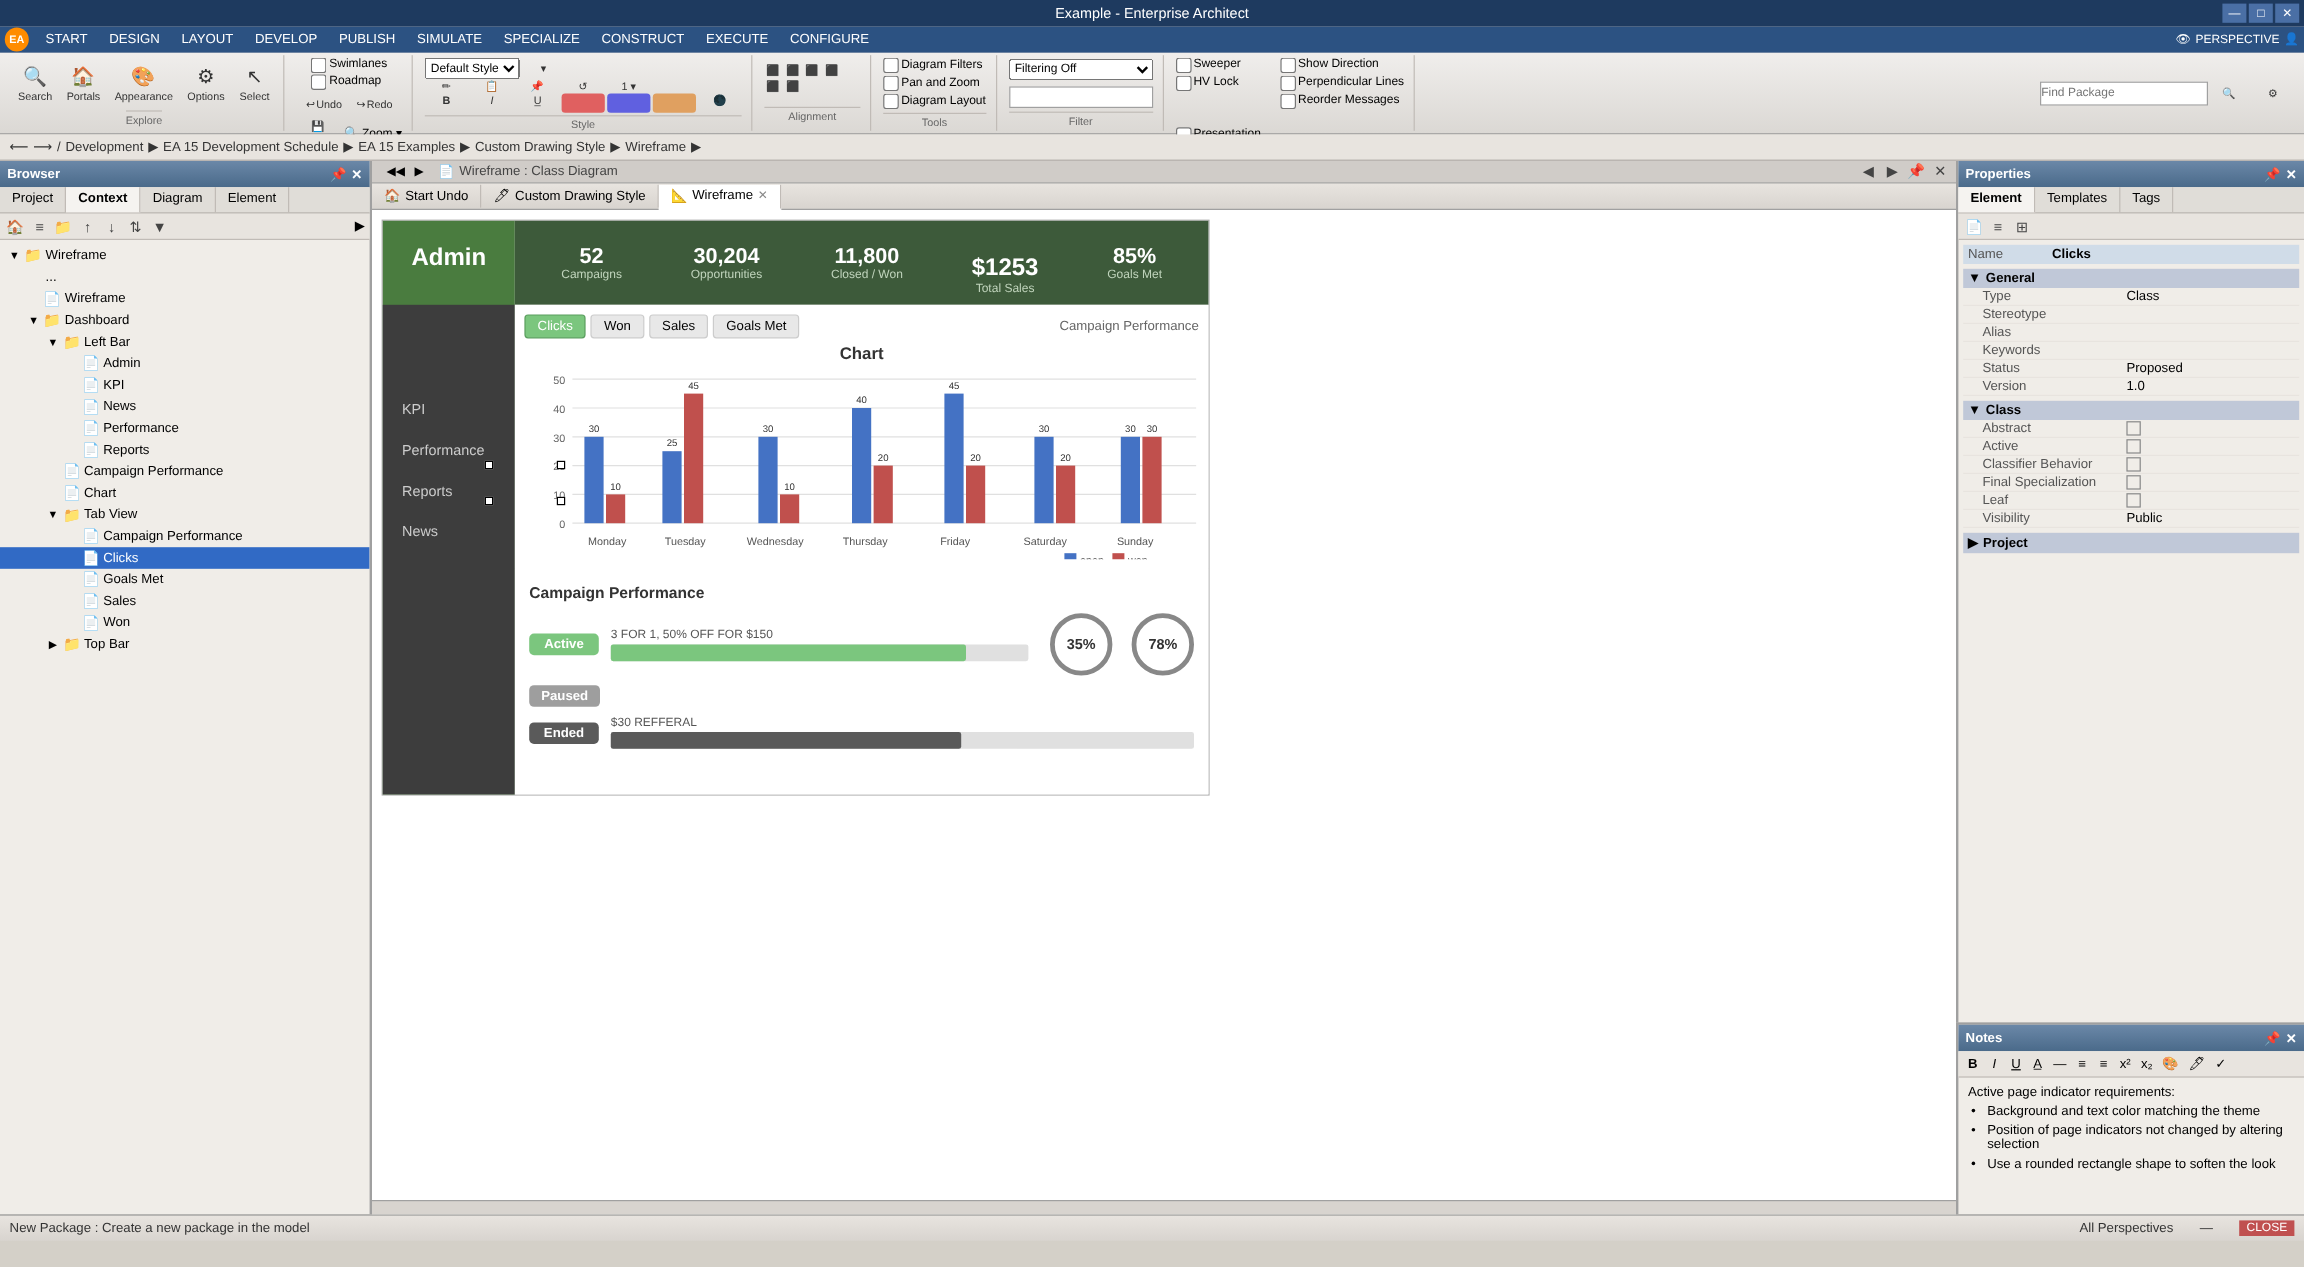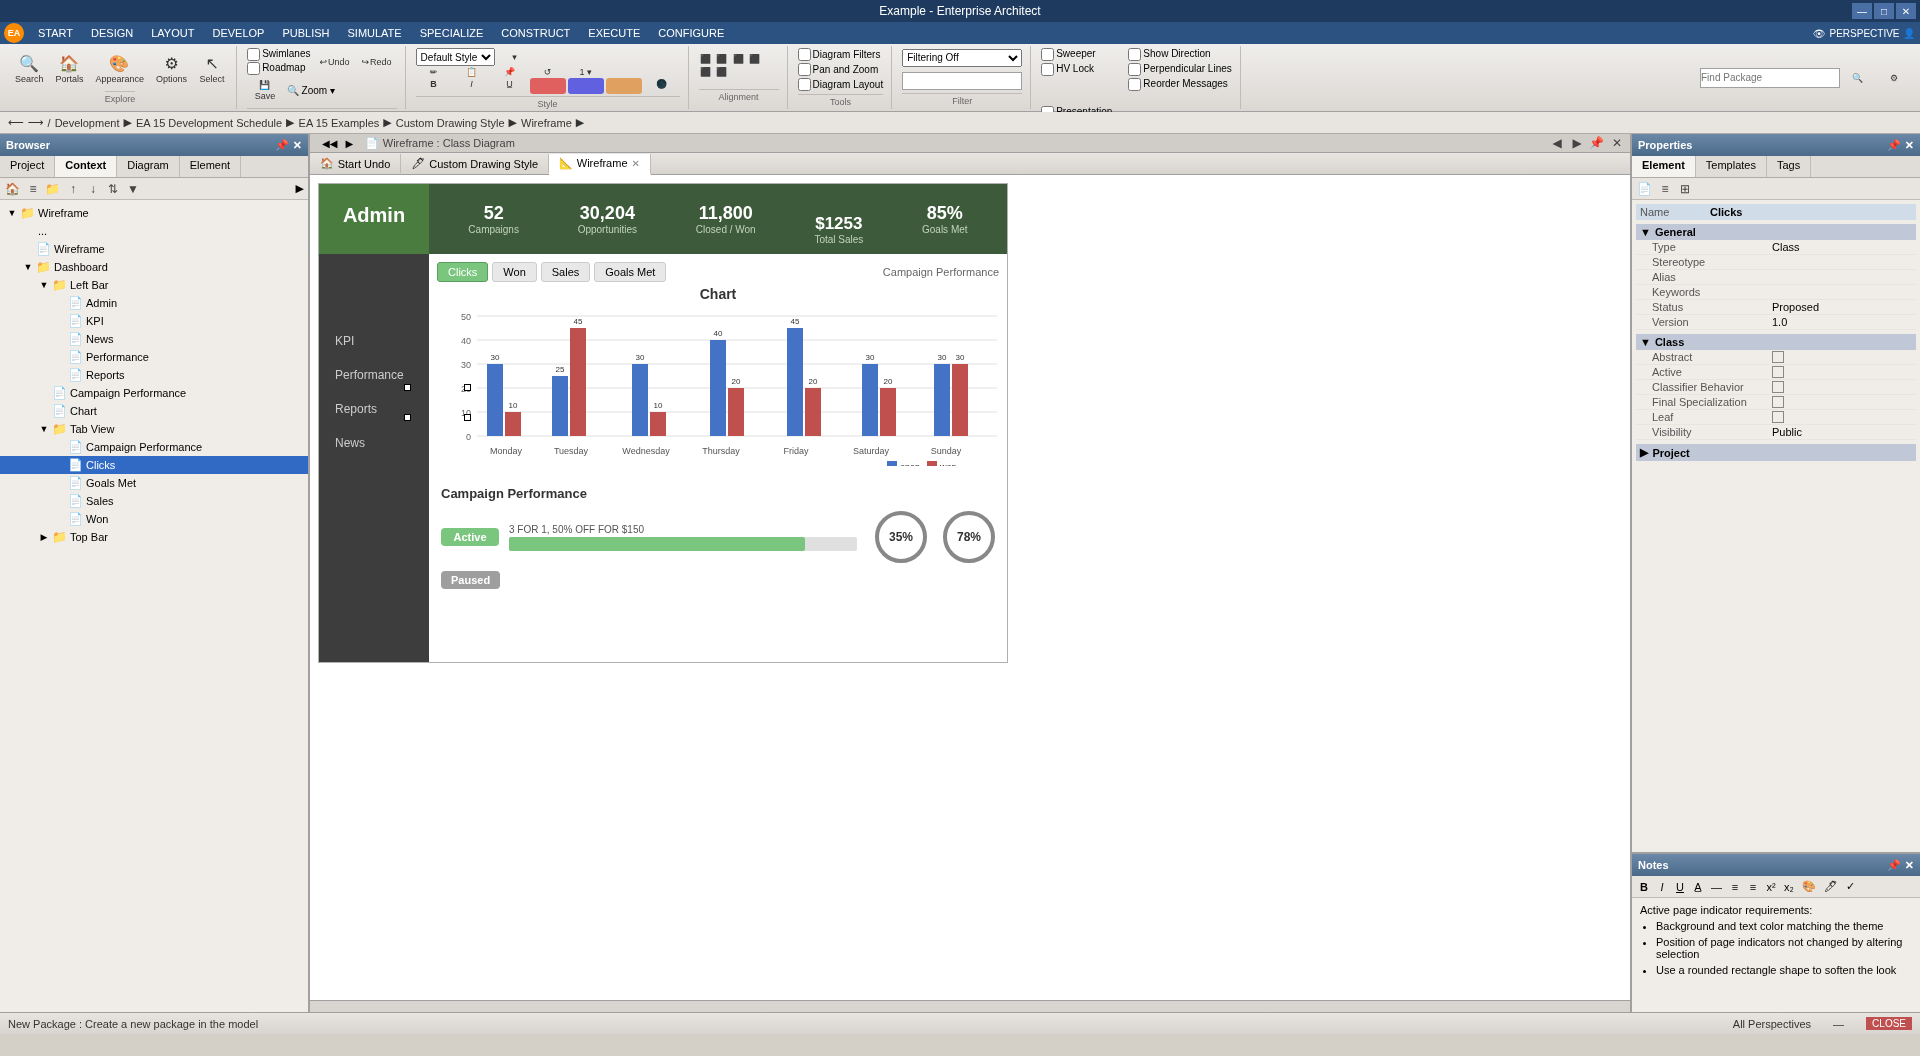--- a/index.html
+++ b/index.html
@@ -153,21 +153,21 @@
       </div>
       <div class="toolbar-btn">
         <span class="icon">↖</span>
         <span>Select</span>
       </div>
     </div>
     <div class="toolbar-section-label">Explore</div>
   </div>
 
   <div class="toolbar-section" style="font-size:10px; gap:2px;">
-    <div style="display:flex; gap:4px; align-items:center;">
+    <div style="display:flex; gap:4px; align-items:center;flex-direction:column;">
       <div style="display:flex; flex-direction:column; gap:1px;">
         <div style="display:flex; gap:2px;">
           <input type="checkbox" style=""> 
             <span>Swimlanes</span>
         </div>
         <div style="display:flex; gap:2px;">
           <input type="checkbox" style=""> 
             <span>Roadmap</span>
         </div>
       </div>
@@ -503,21 +503,21 @@
             </div>
             <div style="text-align:center; color:#fff;">
               <div style="font-size:18px; font-weight:bold;">30,204</div>
               <div style="font-size:10px; color:#c0d4bc;">Opportunities</div>
             </div>
             <div style="text-align:center; color:#fff;">
               <div style="font-size:18px; font-weight:bold;">11,800</div>
               <div style="font-size:10px; color:#c0d4bc;">Closed / Won</div>
             </div>
             <div style="text-align:center; color:#fff;">
-              <div style="font-size:17px; font-weight:bold;margin-top:20px;">$1253</div>
+              <div style="font-size:20px; font-weight:bold;margin-top:20px;">$1253</div>
               <div style="font-size:10px; color:#c0d4bc;">Total Sales</div>
             </div>
             <div style="text-align:center; color:#fff;">
               <div style="font-size:18px; font-weight:bold;">85%</div>
               <div style="font-size:10px; color:#c0d4bc;">Goals Met</div>
             </div>
           </div>
 
           <div style="position:absolute; left:110px; top:70px; right:0; height:220px; background:#fff; padding:8px;">
 
@@ -610,20 +610,29 @@
               <div style="display:flex; gap:16px; margin-left:8px;">
                 <div style="width:52px; height:52px; border-radius:50%; border:4px solid #888; display:flex; align-items:center; justify-content:center; font-size:12px; font-weight:bold; color:#333;">35%</div>
                 <div style="width:52px; height:52px; border-radius:50%; border:4px solid #888; display:flex; align-items:center; justify-content:center; font-size:12px; font-weight:bold; color:#333;">78%</div>
               </div>
             </div>
 
             <div style="display:flex; align-items:center; gap:10px; margin-bottom:8px;">
               <div style="padding:3px 10px; border-radius:4px; background:#9e9e9e; color:#fff; font-size:11px; font-weight:bold; min-width:58px; text-align:center;">Paused</div>
             </div>
 
+            <div style="display:flex; align-items:center; gap:10px; margin-bottom:8px;">
+              <div style="padding:3px 10px; border-radius:4px; background:#5a5a5a; color:#fff; font-size:11px; font-weight:bold; min-width:58px; text-align:center;">Ended</div>
+              <div style="flex:1;">
+                <div style="font-size:10px; color:#555; margin-bottom:2px;">$30 REFFERAL</div>
+                <div style="background:#e0e0e0; height:14px; border-radius:2px;">
+                  <div style="background:#5a5a5a; height:100%; border-radius:2px; width:60%;"></div>
+                </div>
+              </div>
+            </div>
           </div>
         </div>
 
         <div style="position:absolute; bottom:0; left:0; right:0; height:12px; background:#d8d4cf; border-top:1px solid #a0a0a0;"></div>
       </div>
     </div>
 
     <div style="display:flex; flex-direction:column; width:290px; flex-shrink:0;">
 
       <div id="properties" style="flex:1;">

